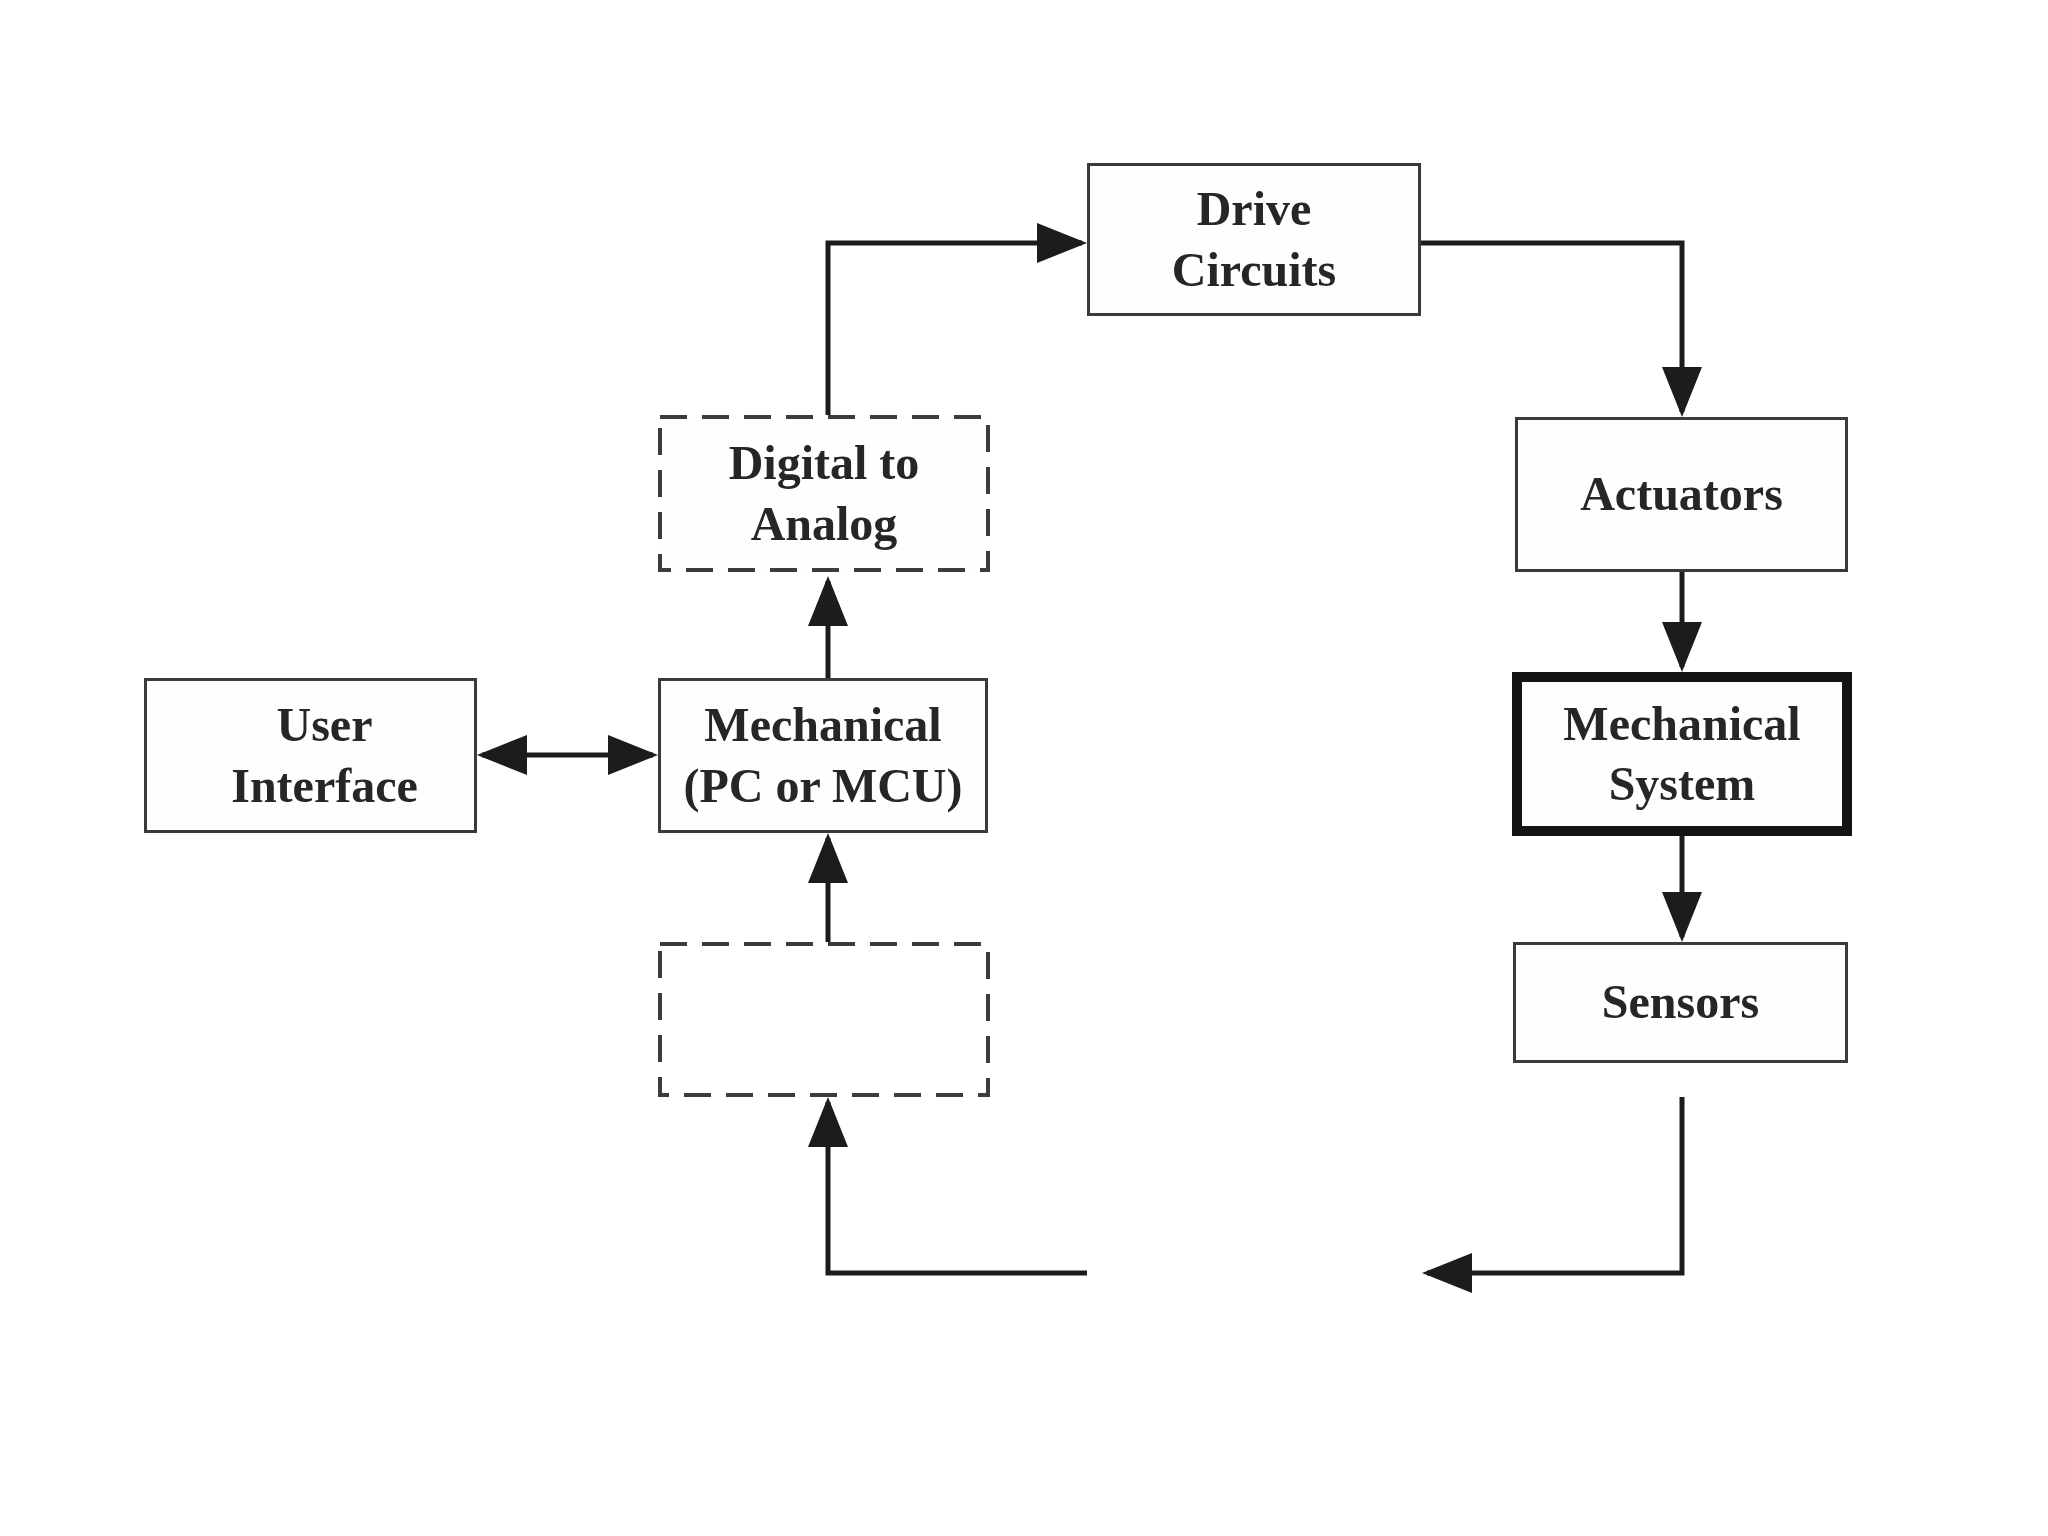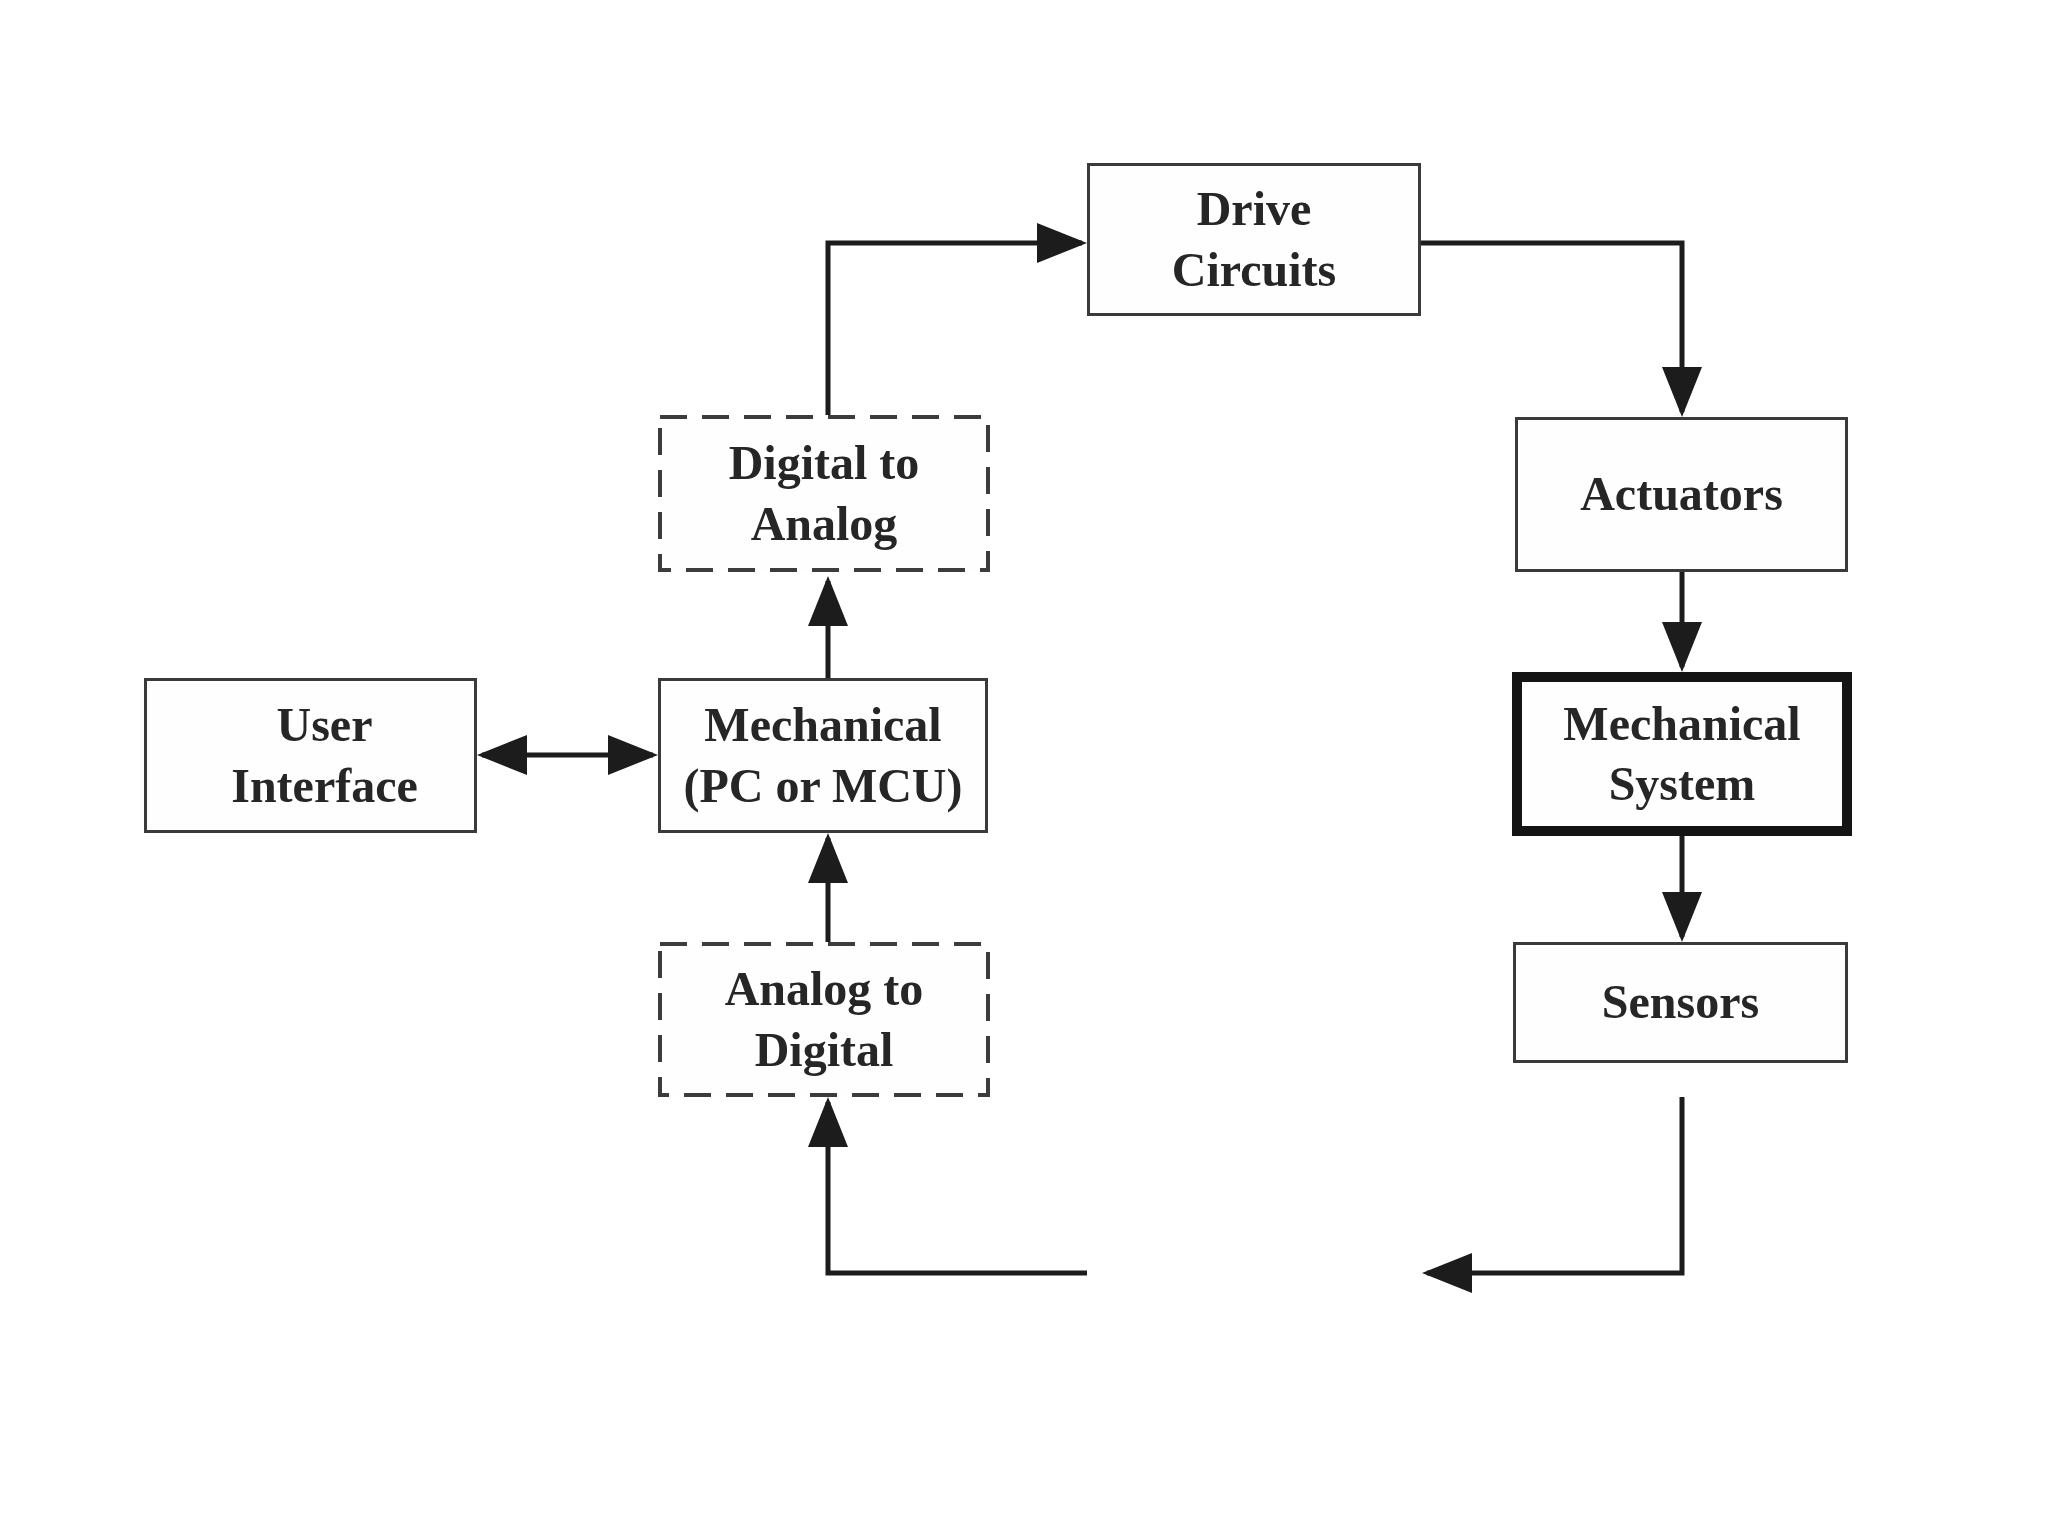--- a/index.html
+++ b/index.html
@@ -78,22 +78,20 @@
 
   <div class="node solid" id="node-sensors">Sensors</div>
 
 
   <div class="node dashed" id="node-digital-to-analog">Digital to
 Analog</div>
 
   <div class="node solid" id="node-controller">Mechanical
 (PC or MCU)</div>
 
-  <div class="node dashed" id="node-analog-to-digital">Analog to
-Digital</div>
 
   <div class="node solid" id="node-user-interface">User
 Interface</div>
 
   <svg class="overlay" viewBox="0 0 2048 1536">
     <defs>
       <marker id="ah" viewBox="0 0 10 8" refX="9" refY="4" markerWidth="10" markerHeight="8" orient="auto-start-reverse" markerUnits="strokeWidth">
         <path d="M 0 0 L 10 4 L 0 8 Z" fill="#1c1c1c"></path>
       </marker>
     </defs>

